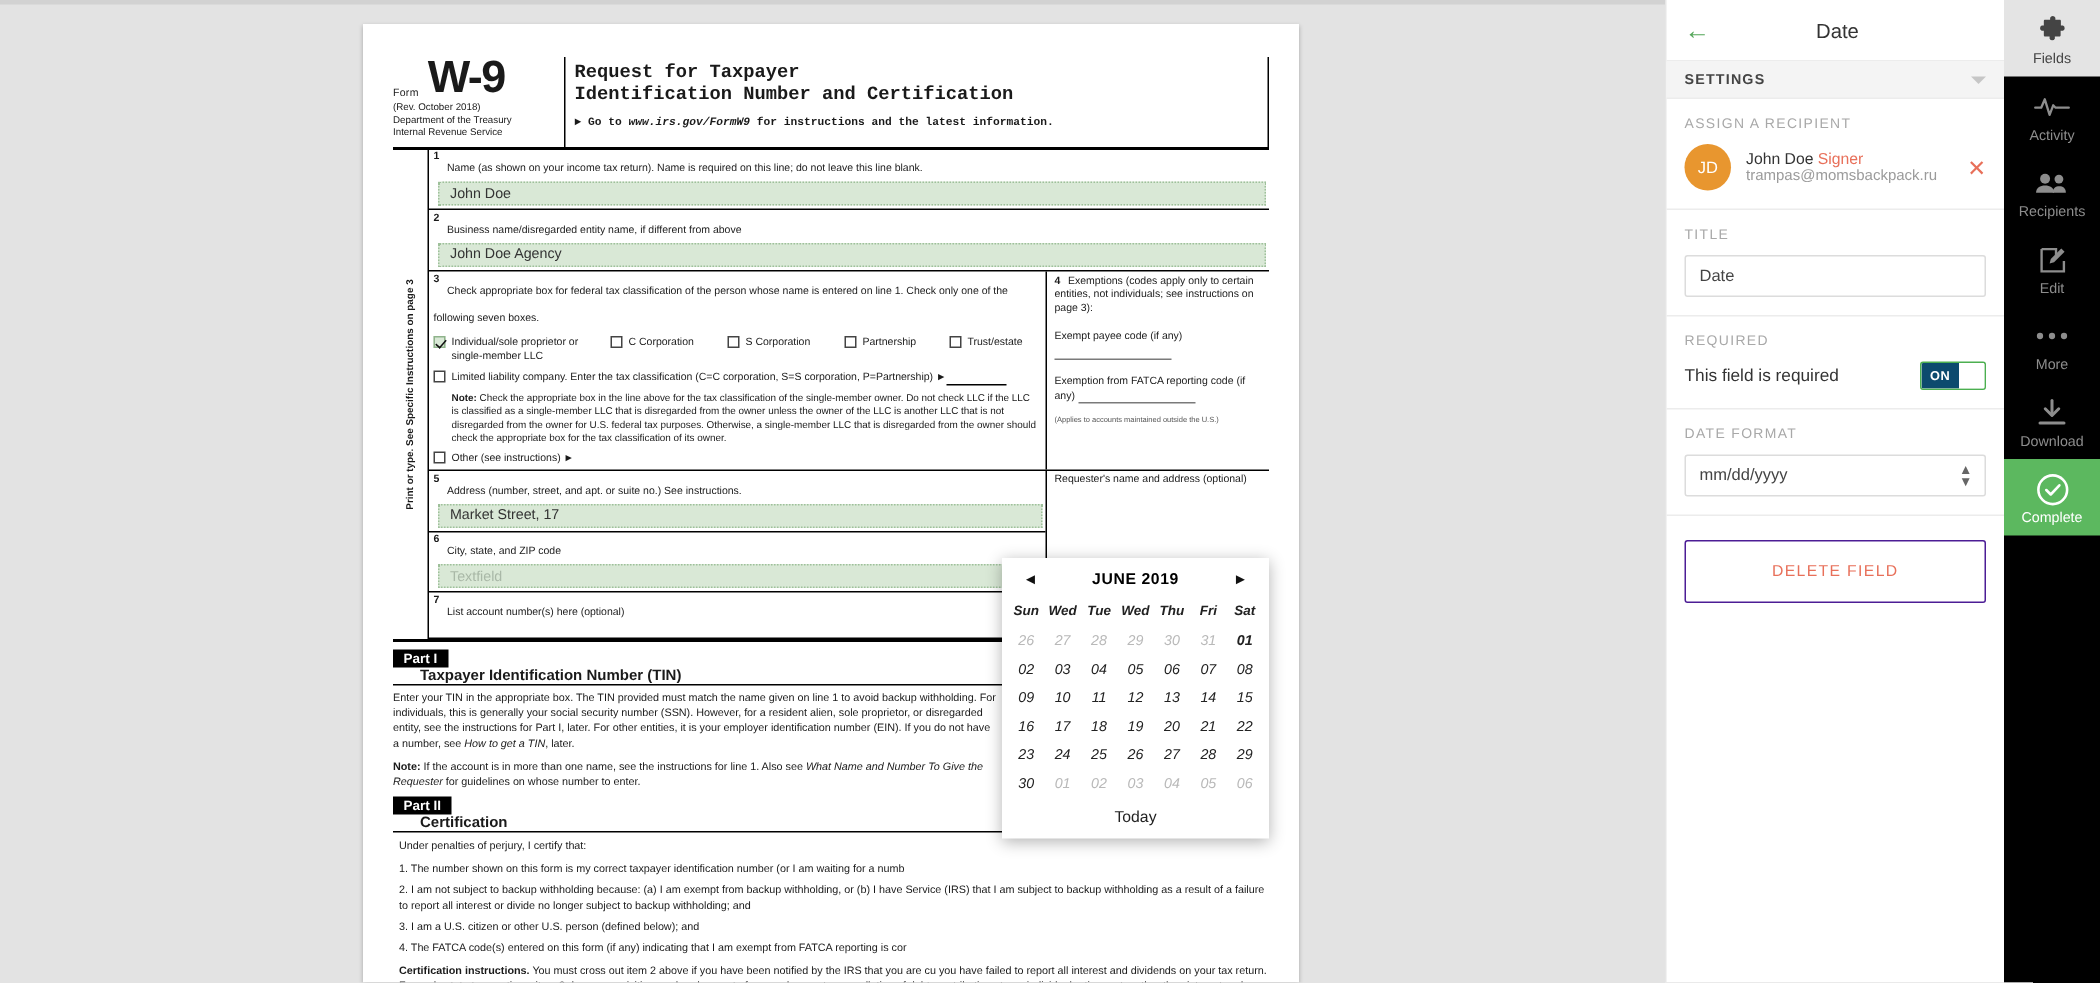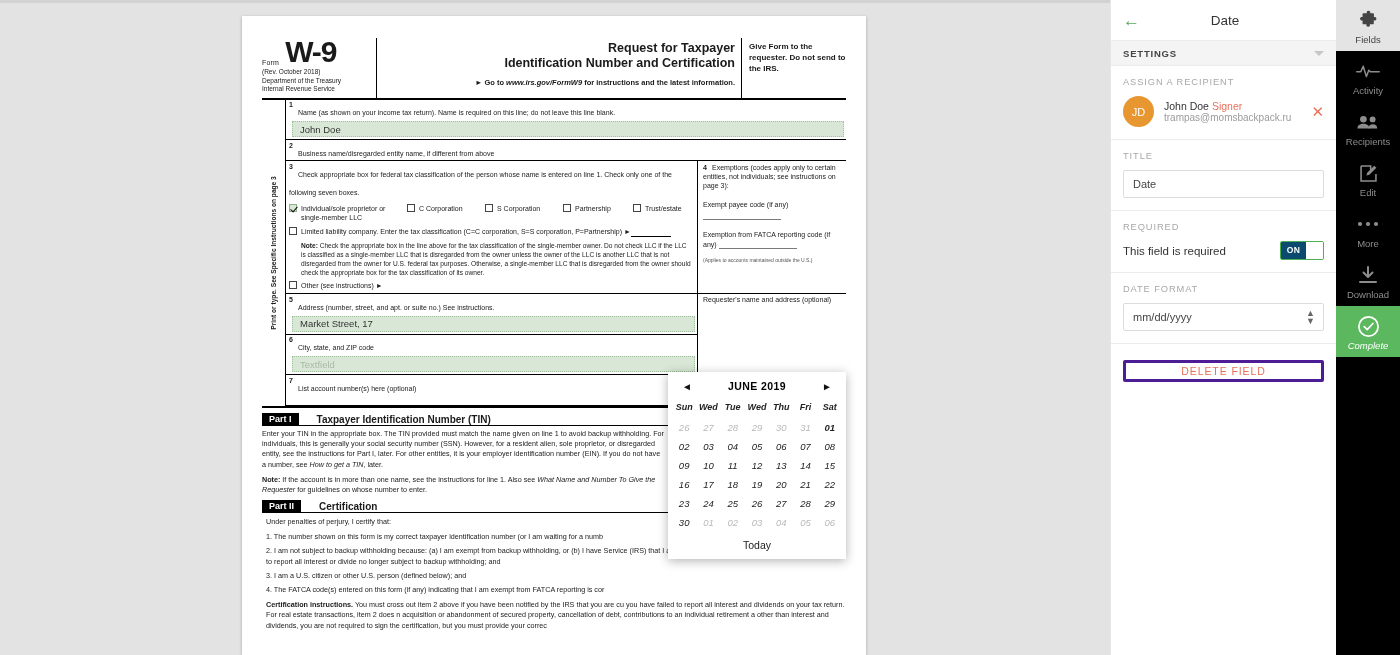--- a/index.html
+++ b/index.html
@@ -23,21 +23,21 @@
     color:#1a1a1a;
   }
   .doc { position:absolute; left:20px; top:22px; width:584px; }
 
   
   .hdr { display:flex; border-bottom:2px solid #000; }
   .hdr-l { width:115px; padding-bottom:4px; border-right:1.5px solid #000; }
   .hdr-l .formword { font-size:7px; display:inline-block; vertical-align:bottom; letter-spacing:.2px;}
   .hdr-l .w9 { font-size:30px; font-weight:bold; letter-spacing:-1px; line-height:.9; display:inline-block; margin-left:6px; }
   .hdr-l .sub { font-size:6.5px; line-height:1.32; margin-top:2px; }
-  .hdr-c { flex:1; text-align:right; padding:3px 6px 4px; border-right:1.5px solid #000; }
+  .hdr-c { flex:1; text-align:left; padding:3px 6px 4px; border-right:1.5px solid #000;font-family:Liberation Mono, monospace; }
   .hdr-c .t1 { font-size:12.5px; font-weight:bold; line-height:1.22; }
   .hdr-c .t2 { font-size:7.5px; font-weight:bold; margin-top:6px; }
   .hdr-c .t2 i { font-style:italic; }
   .hdr-r { width:104px; padding:4px 0 4px 7px; font-size:8px; font-weight:bold; line-height:1.35; }
 
   
   .bodywrap { display:flex; border-bottom:2px solid #000; }
   .vlabel {
     width:24px; border-right:1.2px solid #000;
     position:relative;
@@ -78,21 +78,21 @@
   .ul { display:inline-block; border-bottom:1px solid #000; }
   .exline { border-bottom:1px solid #7a7a7a; display:inline-block; width:78px; vertical-align:bottom; }
   .tiny { font-size:5px; color:#555; margin-top:8px; }
 
   
   .l56 { display:flex; }
   .l56 .left { flex:1; border-right:1.1px solid #000; }
   .l56 .right { width:148px; padding:2px 5px; font-size:7px; }
 
   
-  .partbar { display:flex; align-items:flex-end; border-bottom:1.4px solid #000; margin-top:5px; }
+  .partbar { display:flex; align-items:flex-start; border-bottom:1.4px solid #000; margin-top:5px;flex-direction:column; }
   .partbar .pb { background:#000; color:#fff; font-size:9px; font-weight:bold; padding:1px 7px; }
   .partbar .pt { font-size:10px; font-weight:bold; margin-left:18px; }
   .ptext { font-size:7.2px; line-height:1.42; margin-top:3px; }
   .ptext b { font-weight:bold; }
   .ptext i { font-style:italic; }
   .p1wrap { display:flex; }
   .p1wrap .l { flex:1; padding-right:8px; }
   .p1wrap .r { width:172px; }
   .ssnbox { border:1.2px solid #000; }
   .ssnbox .cap { font-size:7px; font-weight:bold; padding:1px 4px; border-bottom:0; }
@@ -156,30 +156,30 @@
     font-family:"Liberation Sans", sans-serif;
   }
   .reqrow { display:flex; align-items:center; justify-content:space-between; }
   .reqtxt { font-size:11.5px; color:#333; }
   .toggle { width:44px;height:19px;border:1px solid #4caf50;border-radius:2px;display:flex;overflow:hidden;background:#fff;}
   .toggle .on { background:#0c4a6e; color:#fff; font-size:8.5px; font-weight:bold; flex:1; text-align:center; line-height:17px; letter-spacing:.5px;}
   .toggle .knob { width:17px; background:#fff; }
   .selwrap { position:relative; }
   .selwrap .spin { position:absolute; right:9px; top:6px; font-size:9px; color:#666; line-height:8px; }
   .delbtn {
-    margin:16px 12px 0; height:22px; border:3px solid #4c1d95; border-radius:2px;
+    margin:16px 12px 0; height:42px; border:1px solid #4c1d95; border-radius:2px;
     color:#e8705a; font-size:10.5px; letter-spacing:.9px; display:flex;
     align-items:center; justify-content:center; background:#fff;
   }
 
   
   #rail { position:absolute; right:0; top:0; width:64px; height:655px; background:#000000; }
   .rail-item { padding:9px 0 6px; text-align:center; color:#8d8d8d; }
   .rail-item.active { background:#e4e4e4; color:#444; }
-  .rail-item.complete { background:#5cb85f; color:#fff;font-style:italic; }
+  .rail-item.complete { background:#5cb85f; color:#fff; }
   .rail-lbl { font-size:9.5px; margin-top:3px; display:block; }
   .rail-ico { height:22px; display:flex; align-items:center; justify-content:center; }
 </style>
 </head>
 <body>
 
 <div class="topline"></div>
 
 <div id="page">
   <div class="doc">
@@ -191,36 +191,36 @@
           <div>(Rev. October 2018)</div>
           <div>Department of the Treasury</div>
           <div>Internal Revenue Service</div>
         </div>
       </div>
       <div class="hdr-c">
         <div class="t1">Request for Taxpayer</div>
         <div class="t1">Identification Number and Certification</div>
         <div class="t2"><span>► Go to </span><i>www.irs.gov/FormW9</i><span> for instructions and the latest information.</span></div>
       </div>
-      <div class="hdr-r">Give Form to the requester. Do not send to the IRS.</div>
     </div>
 
     <div class="bodywrap">
       <div class="vlabel">
           <span>Print or type. See Specific Instructions on page 3</span>
         </div>
       <div class="rows">
 
         <div class="rowline">
           <div class="rowpad"><span class="lnum">1</span><span class="ltxt">Name (as shown on your income tax return). Name is required on this line; do not leave this line blank.</span></div>
           <div class="filled">John Doe</div>
         </div>
 
         <div class="rowline">
           <div class="rowpad"><span class="lnum">2</span><span class="ltxt">Business name/disregarded entity name, if different from above</span></div>
+          <div class="filled">John Doe Agency</div>
         </div>
 
         <div class="rowline l3">
           <div class="left">
             <div><span class="lnum">3</span><span class="ltxt">Check appropriate box for federal tax classification of the person whose name is entered on line 1. Check only one of the following seven boxes.</span></div>
             <div class="cbrow">
               <div class="cbitem" style="width:118px">
                   <span class="cb checked"></span>
                   <span>Individual/sole proprietor or single-member LLC</span>
                 </div>

